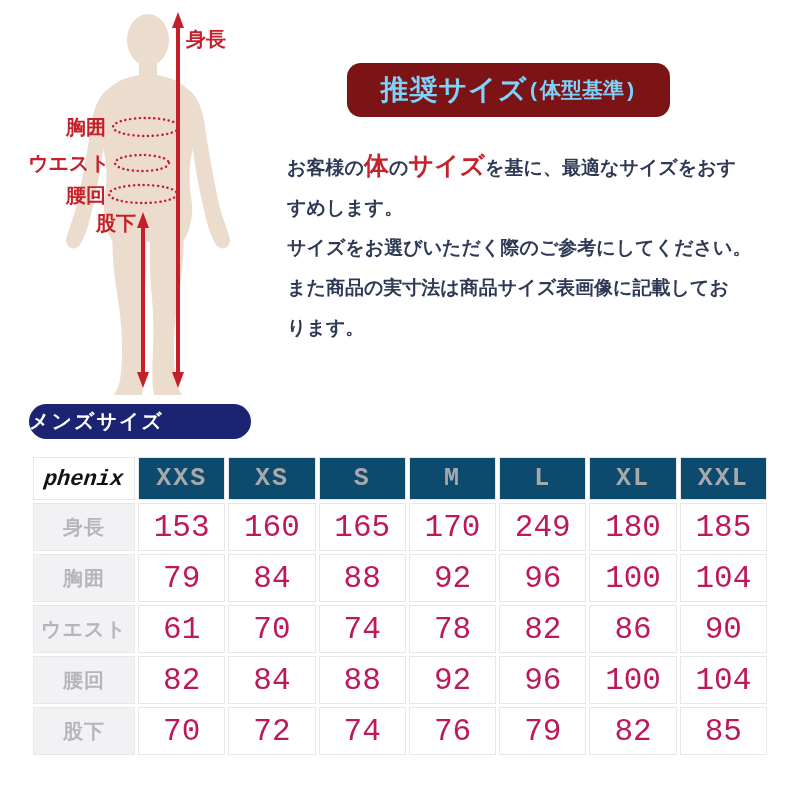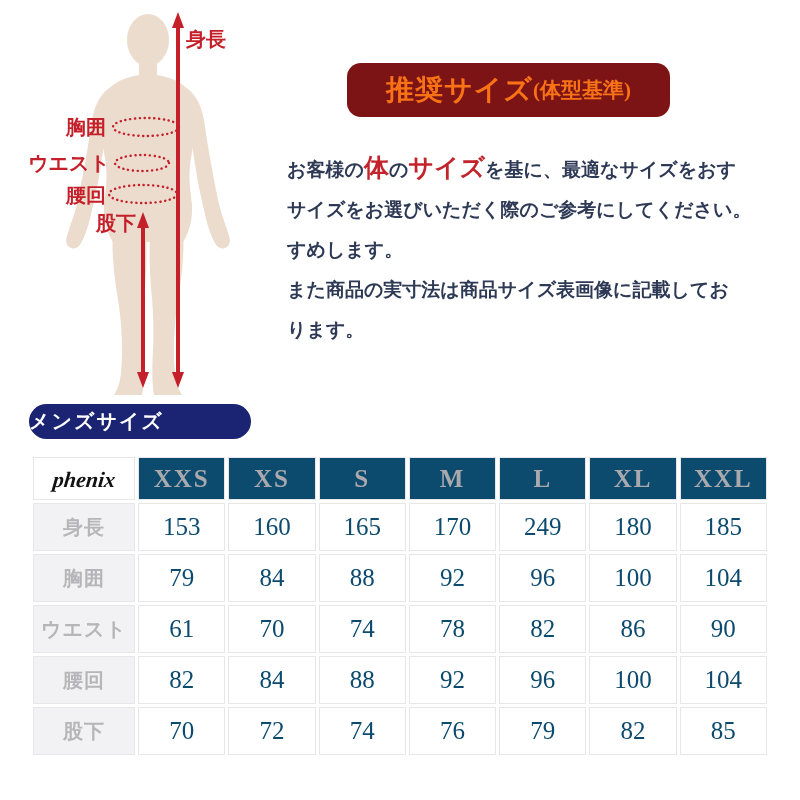--- a/index.html
+++ b/index.html
@@ -1,32 +1,32 @@
 <!DOCTYPE html>
 <html><head>
 <meta charset="utf-8">
 <style>
   html,body { margin:0; padding:0; background:#ffffff; }
   .canvas {
     position:relative; width:800px; height:800px; background:#ffffff;
-    font-family:Liberation Serif, serif; overflow:hidden;
+    font-family:Liberation Mono, monospace; overflow:hidden;
   }
 
   
   .figure-wrap { position:absolute; left:30px; top:8px; width:250px; height:392px; }
   .sil { fill:#ecdccd; stroke:none; }
   .red-line { stroke:#c5202a; stroke-width:4; }
   .red-fill { fill:#c5202a; }
   .dots { fill:none; stroke:#c5202a; stroke-width:2.4; stroke-dasharray:0.2 4.6; stroke-linecap:round; }
   .fig-label { fill:#c5202a; font-size:20px; font-weight:bold; }
 
   
   .title-badge {
     position:absolute; left:347px; top:63px; width:323px; height:54px;
-    background:#7c1416; border-radius:14px; color:#f97316;
+    background:#7c1416; border-radius:14px; color:#7dd3fc;
     display:flex; align-items:center; justify-content:center; font-weight:bold;
   }
   .title-main { font-size:28px; letter-spacing:1px; }
   .title-sub { font-size:21px;text-align:center; }
 
   
   .intro {
     position:absolute; left:287px; top:148px; width:510px;
     color:#2e3a55; font-size:19px; font-weight:600; line-height:40px;
   }
@@ -48,21 +48,21 @@
   .size-table th, .size-table td { border:1px solid #e7e7ea; text-align:center; padding:0; }
   .size-table thead th {
     background:#0c4a6e; color:#a9a9ad; font-size:25px; font-weight:600;
     letter-spacing:2px; height:41px;
   }
   .size-table thead th.logo-cell { background:#ffffff; }
   .size-table tbody th {
     background:#f2f2f4; color:#b6b6ba; font-size:20px; font-weight:600; height:46px;
     letter-spacing:1px;
   }
-  .size-table tbody td { background:#ffffff; color:#0c4a6e; font-size:25px; font-weight:500; }
+  .size-table tbody td { background:#ffffff; color:#be185d; font-size:31px; font-weight:500; }
   .phenix {
     display:inline-block; font-style:italic; font-weight:800; font-size:22px;
     color:#121212; transform:skewX(-6deg); letter-spacing:0;
   }
 </style>
 </head>
 <body>
 
 <div class="canvas">
 
@@ -103,22 +103,22 @@
     </svg>
   </div>
 
   <div class="title-badge">
     <span class="title-main">推奨サイズ</span>
       <span class="title-sub">(体型基準)</span>
   </div>
 
   <div class="intro">
     <div><span>お客様の</span><span class="em">体</span><span>の</span><span class="em">サイズ</span><span>を基に、最適なサイズをおす</span></div>
+    <div>すめします。</div>
     <div>サイズをお選びいただく際のご参考にしてください。</div>
-    <div>すめします。</div>
     <div>また商品の実寸法は商品サイズ表画像に記載してお</div>
     <div>ります。</div>
   </div>
 
   <div class="mens-badge">
     <span>メンズサイズ</span>
   </div>
 
   <table class="size-table">
     <colgroup>

